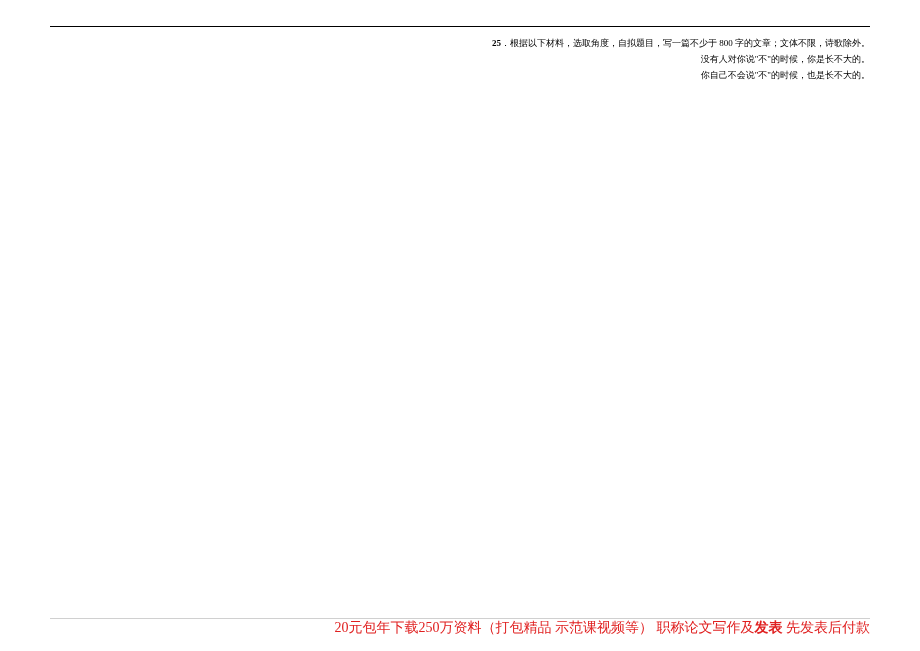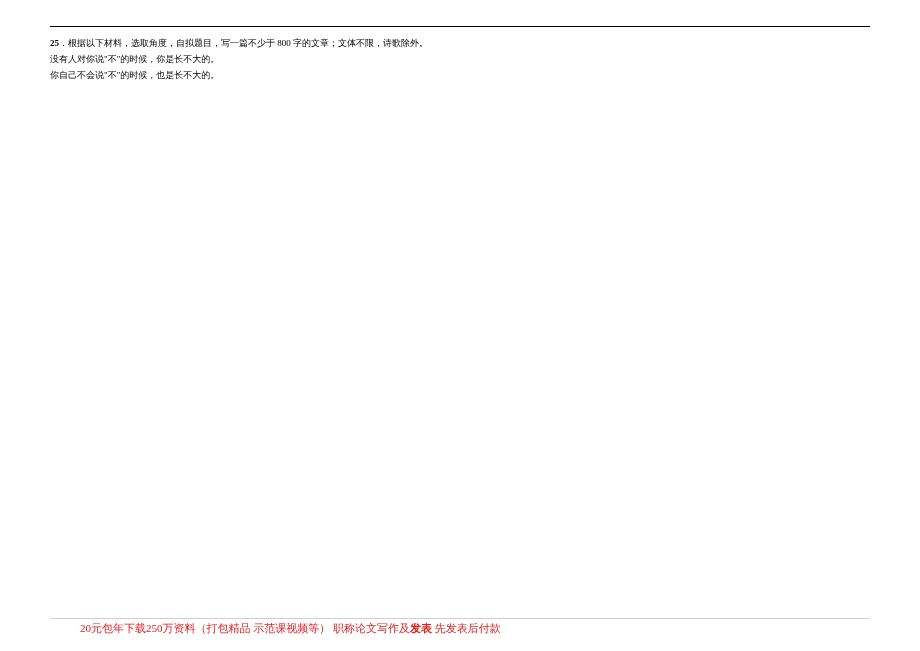--- a/index.html
+++ b/index.html
@@ -1,15 +1,15 @@
 <!DOCTYPE html>
 <html><head>
 <meta charset="utf-8">
 <style>
-  * { margin: 0; padding: 0; box-sizing: border-box; }
+  * { margin: 0; padding: 0; box-sizing: border-box; text-align: right; }
   body {
     width: 920px;
     height: 651px;
     background: #ffffff;
     font-family: "SimSun", "宋体", serif;
     position: relative;
   }
   .page {
     padding: 26px 50px 0 50px;
   }
@@ -34,21 +34,21 @@
     position: absolute;
     left: 50px;
     right: 50px;
     bottom: 16px;
   }
   .footer-divider {
     border-top: 1px solid #d0d0d0;
     margin-bottom: 2px;
   }
   .footer-text {
-    font-size: 11px;
+    font-size: 14px;
     color: #e02020;
     padding-left: 30px;
     line-height: 14px;
   }
   .footer-bold {
     font-weight: bold;
   }
 </style>
 </head>
 <body>

